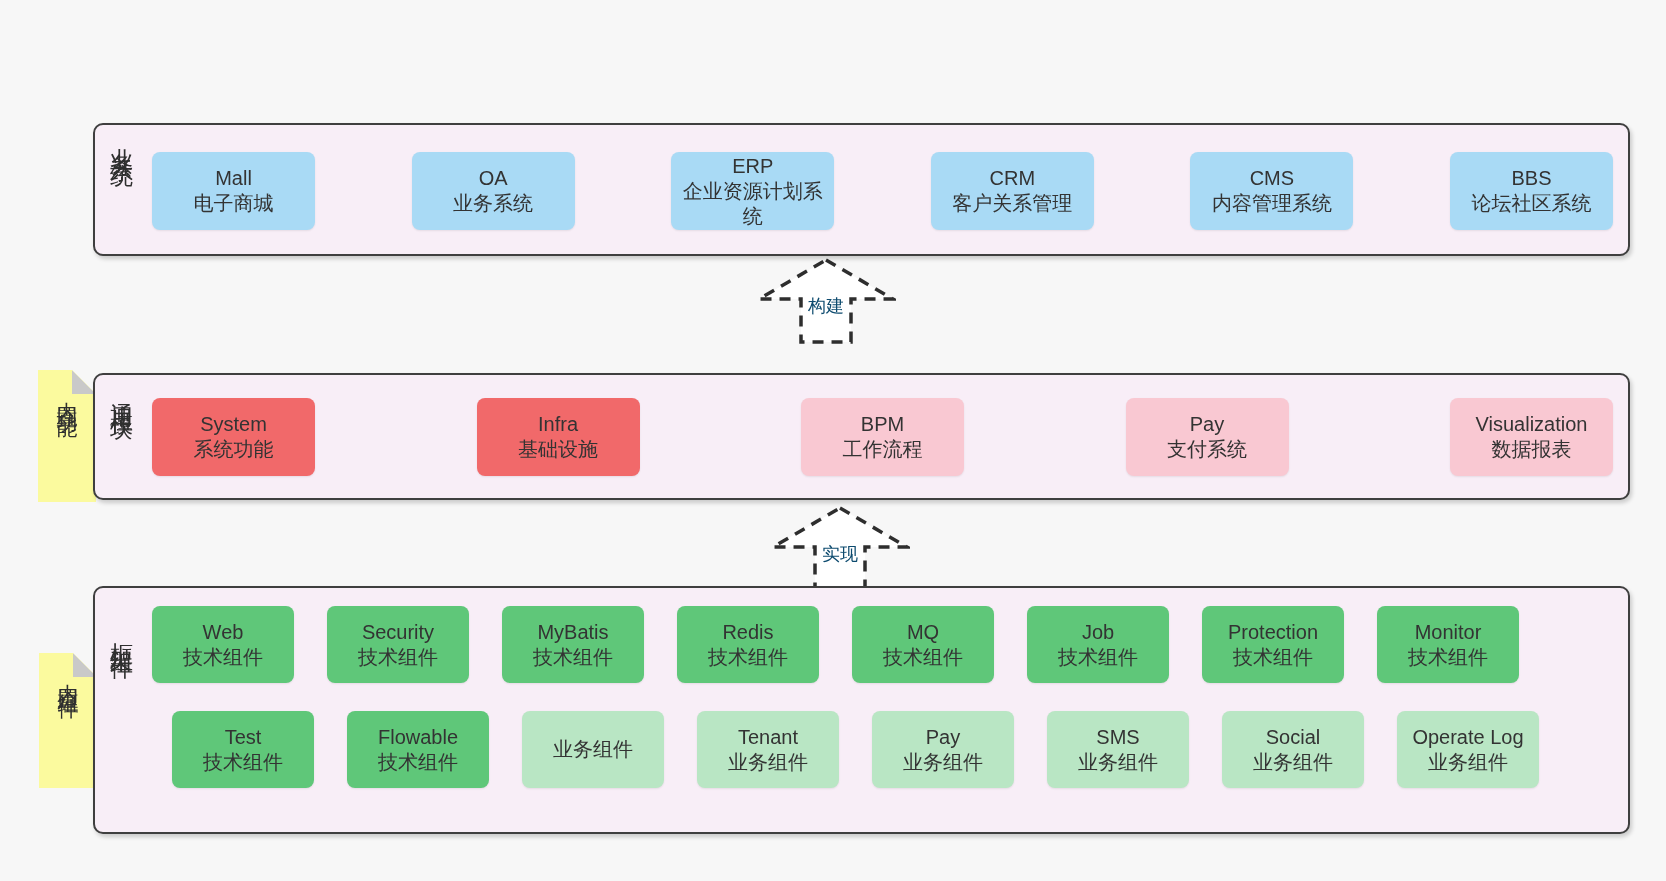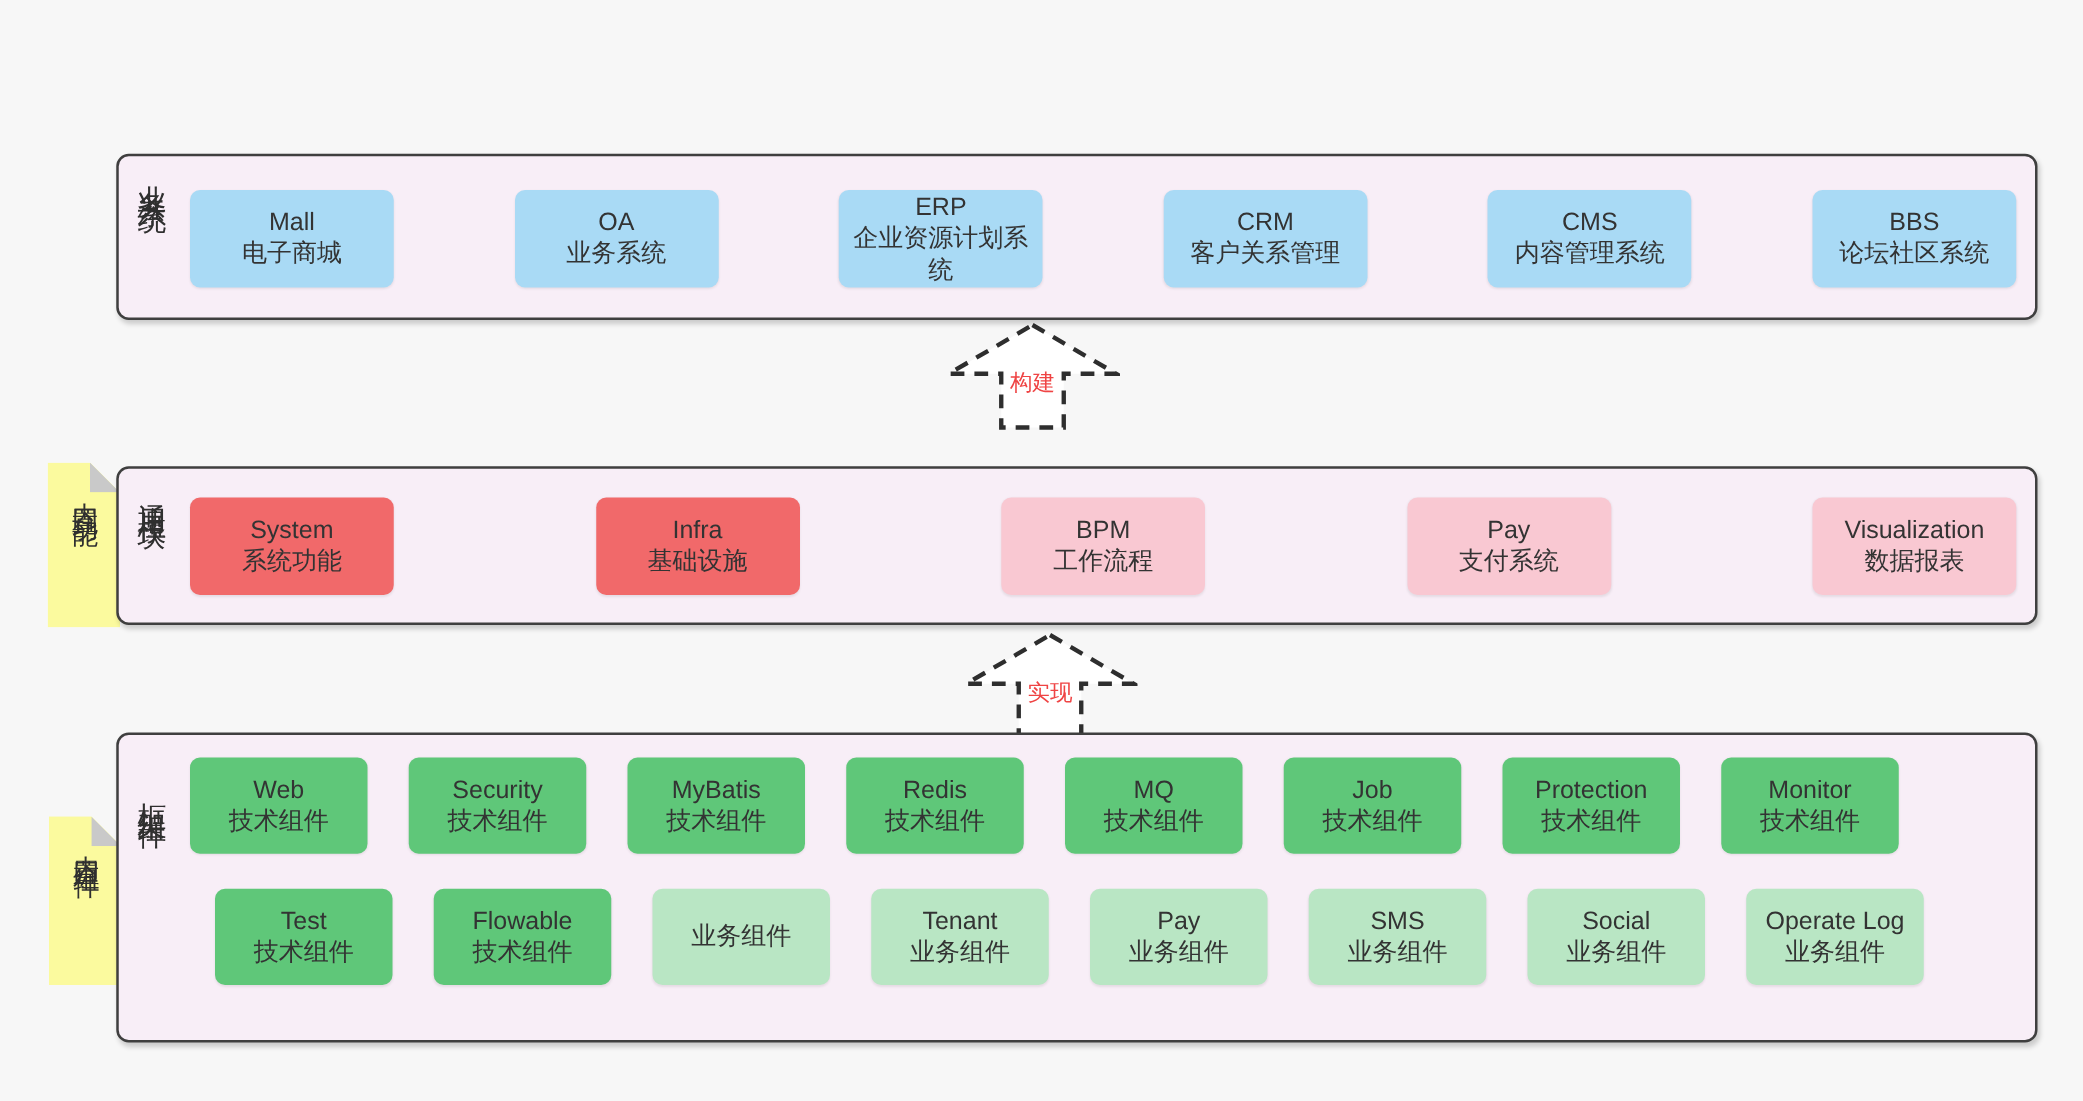--- a/index.html
+++ b/index.html
@@ -82,21 +82,21 @@
   #sticky-components .sticky-label{top:14px;}
 
   
   .arrow{position:absolute;width:140px;height:88px;z-index:1;}
   #arrow-build{left:756px;top:257px;}
   #arrow-implement{left:770px;top:505px;}
   .arrow svg{display:block;width:140px;height:88px;}
   .arrow-label{
     position:absolute;left:50%;top:36px;transform:translateX(-50%);
     background:#fff;padding:1px 3px;
-    font-size:18px;color:#ef4444;white-space:nowrap;
+    font-size:18px;color:#0c4a6e;white-space:nowrap;
   }
 </style>
 </head>
 <body>
 
 <div class="canvas">
 
   <section class="band" id="band-business">
     <div class="band-label">业务系统</div>
     <div class="boxes boxes-six">

